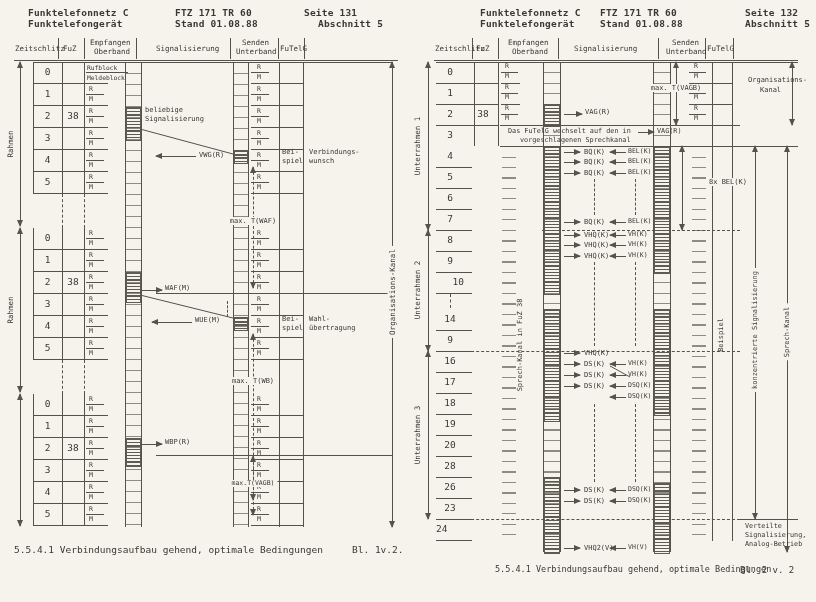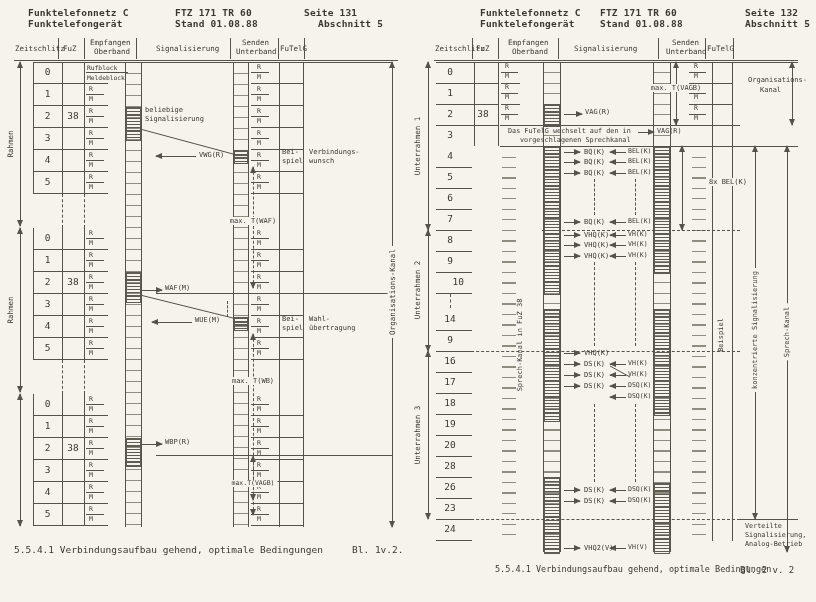--- a/index.html
+++ b/index.html
@@ -471,21 +471,21 @@
         <div class="t num" style="left: 28px; top: 419px; width: 28px; text-align: center;">19</div>
         <div class="hl" style="left: 28px; top: 435px; width: 36px;"></div>
         <div class="t num" style="left: 28px; top: 440px; width: 28px; text-align: center;">20</div>
         <div class="hl" style="left: 28px; top: 456px; width: 36px;"></div>
         <div class="t num" style="left: 28px; top: 461px; width: 28px; text-align: center;">28</div>
         <div class="hl" style="left: 28px; top: 477px; width: 36px;"></div>
         <div class="t num" style="left: 28px; top: 482px; width: 28px; text-align: center;">26</div>
         <div class="hl" style="left: 28px; top: 498px; width: 36px;"></div>
         <div class="t num" style="left: 28px; top: 503px; width: 28px; text-align: center;">23</div>
         <div class="hl" style="left: 28px; top: 519px; width: 36px;"></div>
-        <div class="t num" style="left: 28px; top: 524px; width: 28px; text-align: center;">24</div>
+        <div class="t num" style="left: 28px; top: 524px; width: 28px; ">24</div>
         <div class="hl" style="left: 28px; top: 540px; width: 36px;"></div>
         <div class="vl" style="left: 66px; top: 62px; height: 84px;"></div>
         <div class="vl" style="left: 90px; top: 62px; height: 84px;"></div>
         <div class="arr ah-r" style="left: 156px; top: 152px; width: 16px;"></div>
         <div class="t lbl" style="left: 176px; top: 148px;">BQ(K)</div>
         <div class="arr ah-l" style="left: 202px; top: 152px; width: 16px;"></div>
         <div class="t sm" style="left: 220px; top: 148px;">BEL(K)</div>
         <div class="arr ah-r" style="left: 156px; top: 162px; width: 16px;"></div>
         <div class="t lbl" style="left: 176px; top: 158px;">BQ(K)</div>
         <div class="arr ah-l" style="left: 202px; top: 162px; width: 16px;"></div>

